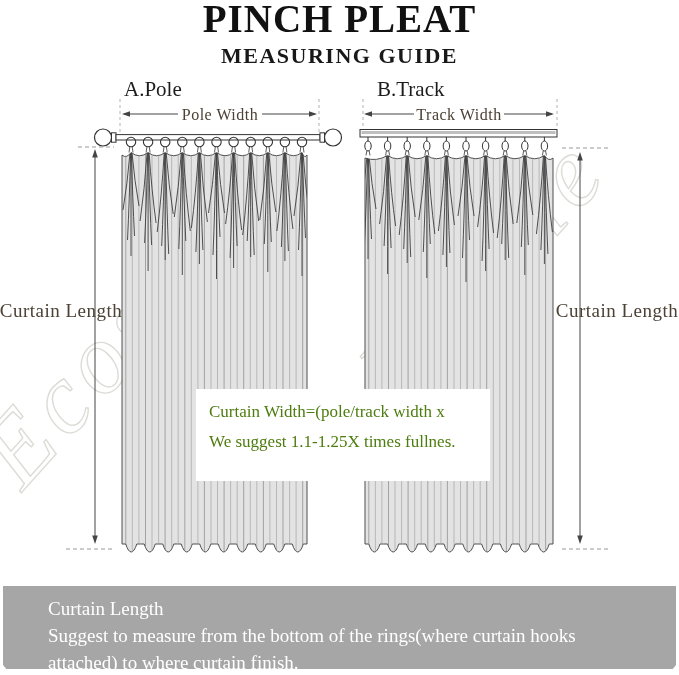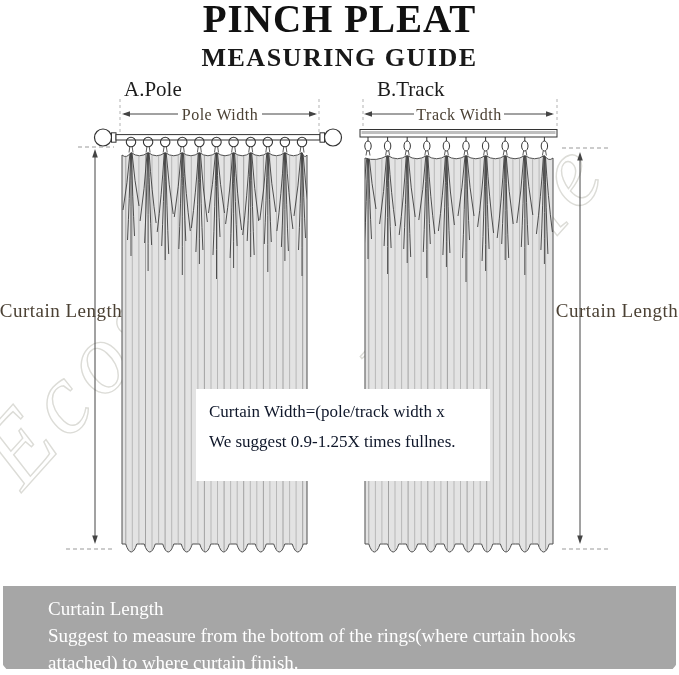--- a/index.html
+++ b/index.html
@@ -1,28 +1,28 @@
 <!DOCTYPE html>
 <html><head>
 <meta charset="utf-8">
 <style>
   html,body{margin:0;padding:0;background:#fff;}
   .page{position:relative;width:679px;height:675px;background:#fff;overflow:hidden;
         font-family:"Liberation Serif",serif;color:#1a1a1a;border-radius:21px;}
   .title{position:absolute;top:-4px;left:0;width:100%;text-align:center;margin:0;
          font-size:39px;font-weight:700;letter-spacing:1px;color:#111;}
   .subtitle{position:absolute;top:43px;left:0;width:100%;text-align:center;margin:0;
-            font-size:26px;font-weight:700;letter-spacing:1.5px;color:#181818;}
+            font-size:22px;font-weight:700;letter-spacing:1.5px;color:#181818;}
   svg.diagram{position:absolute;top:0;left:0;}
   .panel-label{font-size:21px;fill:#1c1c1c;}
   .width-label{font-size:16px;fill:#4b4134;letter-spacing:.5px;}
   .length-label{font-size:19px;fill:#4b4134;letter-spacing:.5px;}
   .wm{font-size:100px;font-style:italic;letter-spacing:8px;fill:none;stroke:#dcdcd7;stroke-width:1.4px;}
   .formula-box{position:absolute;left:196px;top:389px;width:294px;height:92px;background:#ffffff;
-               font-size:17px;line-height:30px;color:#0f172a;padding:8px 0 0 13px;box-sizing:border-box;}
+               font-size:17px;line-height:30px;color:#4d7c0f;padding:8px 0 0 13px;box-sizing:border-box;}
   .formula-box div{white-space:nowrap;}
   .footer{position:absolute;left:3px;top:586px;width:673px;height:83px;background:#a6a6a6;
           color:#ffffff;box-sizing:border-box;padding:9px 0 0 45px;font-size:19px;line-height:27px;}
   .footer .footer-body{width:600px;font-family:Liberation Serif, serif;}
 </style>
 </head>
 <body>
 
 <div class="page">
 
@@ -346,21 +346,21 @@
       <polygon points="580,544 577.2,535.5 582.8,535.5" fill="#444"></polygon>
       <text class="length-label" x="617" y="317" text-anchor="middle">Curtain Length</text>
     </g>
 
     <text class="panel-label" x="124" y="96">A.Pole</text>
     <text class="panel-label" x="377" y="96">B.Track</text>
   </svg>
 
   <div class="formula-box">
     <div>Curtain Width=(pole/track width x</div>
-    <div>We suggest 0.9-1.25X times fullnes.</div>
+    <div>We suggest 1.1-1.25X times fullnes.</div>
   </div>
 
   <div class="footer">
     <div>Curtain Length</div>
     <div class="footer-body">Suggest to measure from the bottom of the rings(where curtain hooks attached) to where curtain finish.</div>
   </div>
 
 </div>
 
 </body></html>

